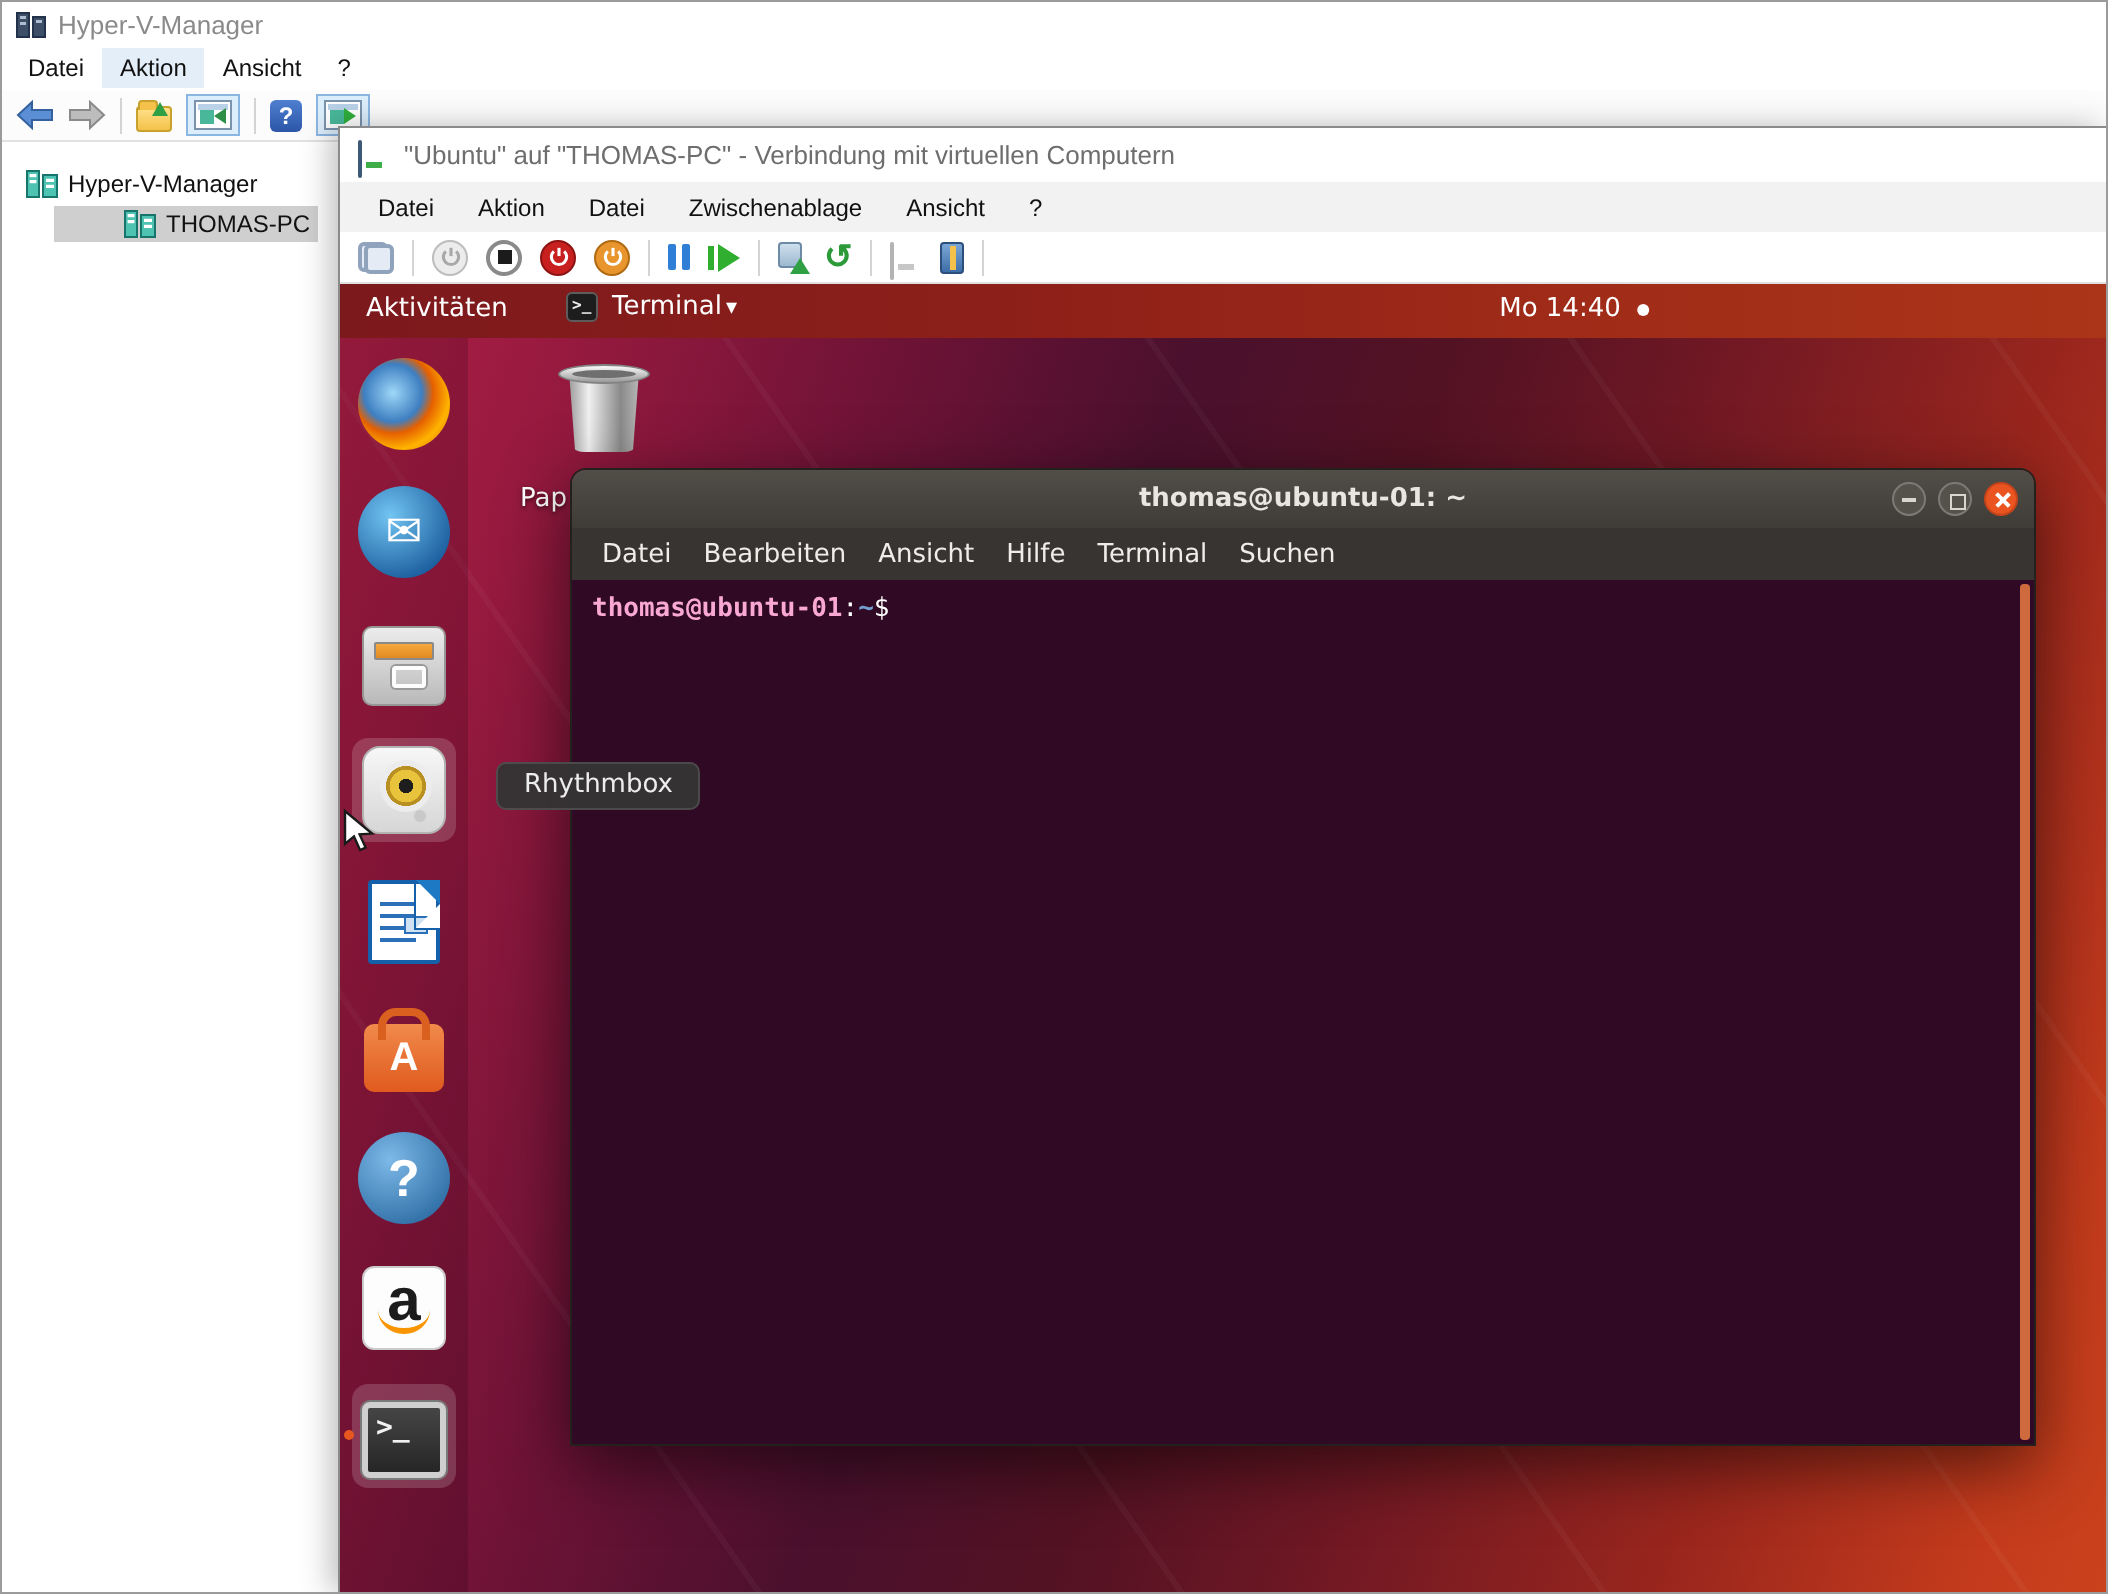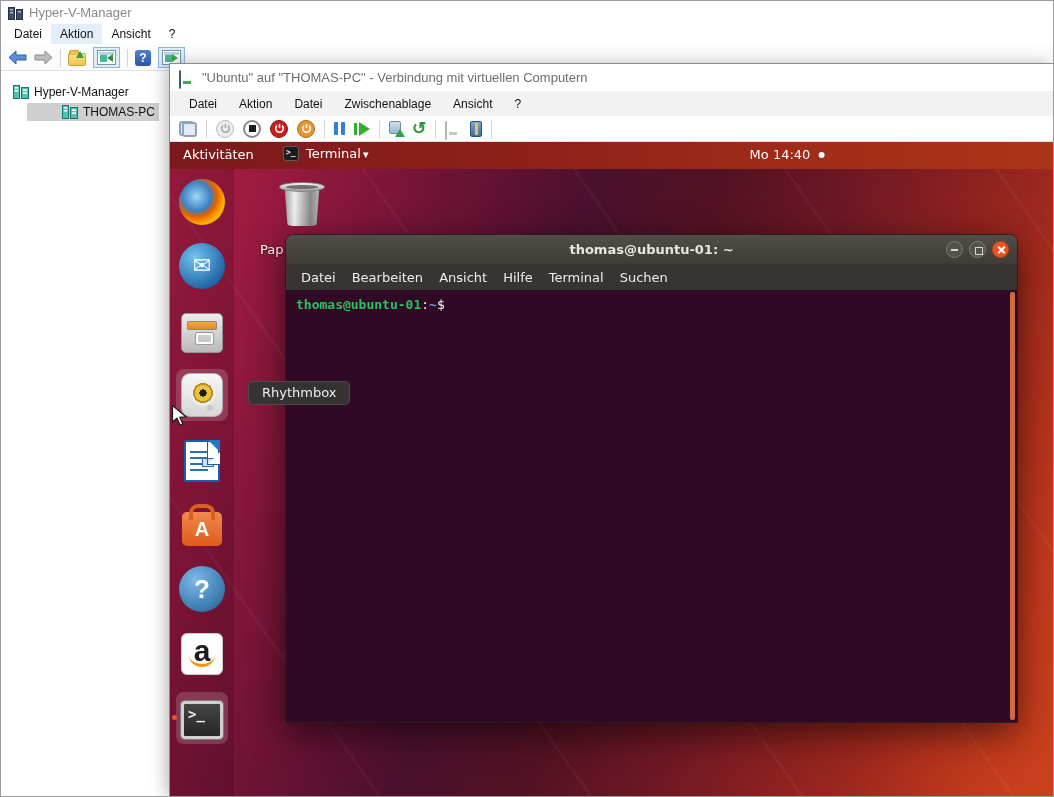--- a/index.html
+++ b/index.html
@@ -146,21 +146,21 @@
   .tbtn.min::after { content:''; position:absolute; left:4px; right:4px; top:7px; height:1.6px; background:#d9d5cf; }
   .tbtn.max::after { content:''; position:absolute; left:5px; top:5px; width:6px; height:6px; border:1.4px solid #d9d5cf; }
   .tbtn.close::before, .tbtn.close::after { content:''; position:absolute; left:3.5px; top:7px; width:9px; height:1.8px; background:#fff; }
   .tbtn.close::before { transform:rotate(45deg); }
   .tbtn.close::after { transform:rotate(-45deg); }
   .term-menubar { height:26px; background:#373431; display:flex; align-items:center; padding-left:7px; }
   .term-menubar .mi { color:#efede9; font-size:13px; padding:3px 8px; }
   .term-body { position:absolute; left:0; right:0; top:55px; bottom:0; background:#300a24; padding:7px 10px; }
   .term-scroll { position:absolute; right:2px; top:2px; bottom:2px; width:5px; border-radius:2px; background:#cf6a3e; }
   .prompt { font:bold 13px "DejaVu Sans Mono",monospace; white-space:pre; }
-  .p-green { color:#22c55e;text-align:right; }
+  .p-green { color:#f9a8d4;text-align:right; }
   .p-white { color:#ffffff; font-weight:normal; }
   .p-blue  { color:#729fcf; }
 </style>
 </head>
 <body>
 
 <div id="stage">
 
   <div class="hv-titlebar">
     <span class="hv-app-icon">

